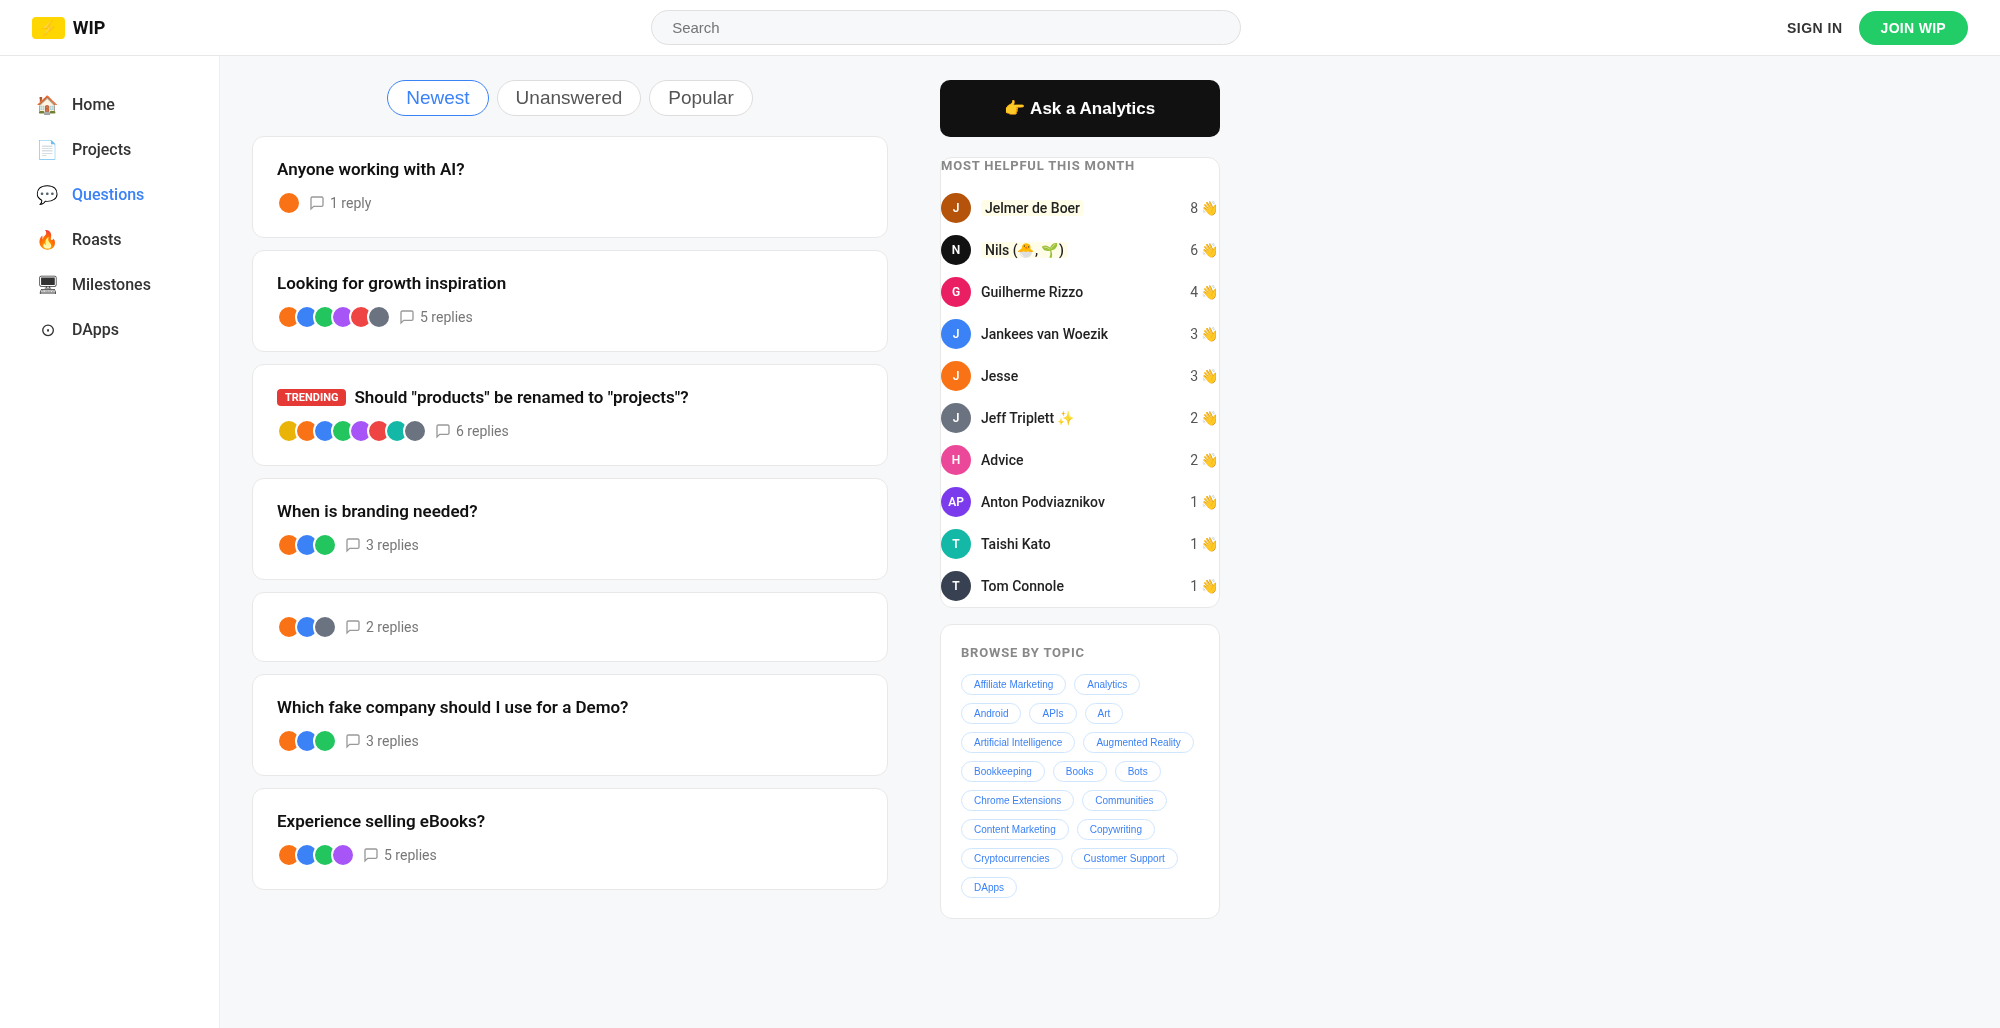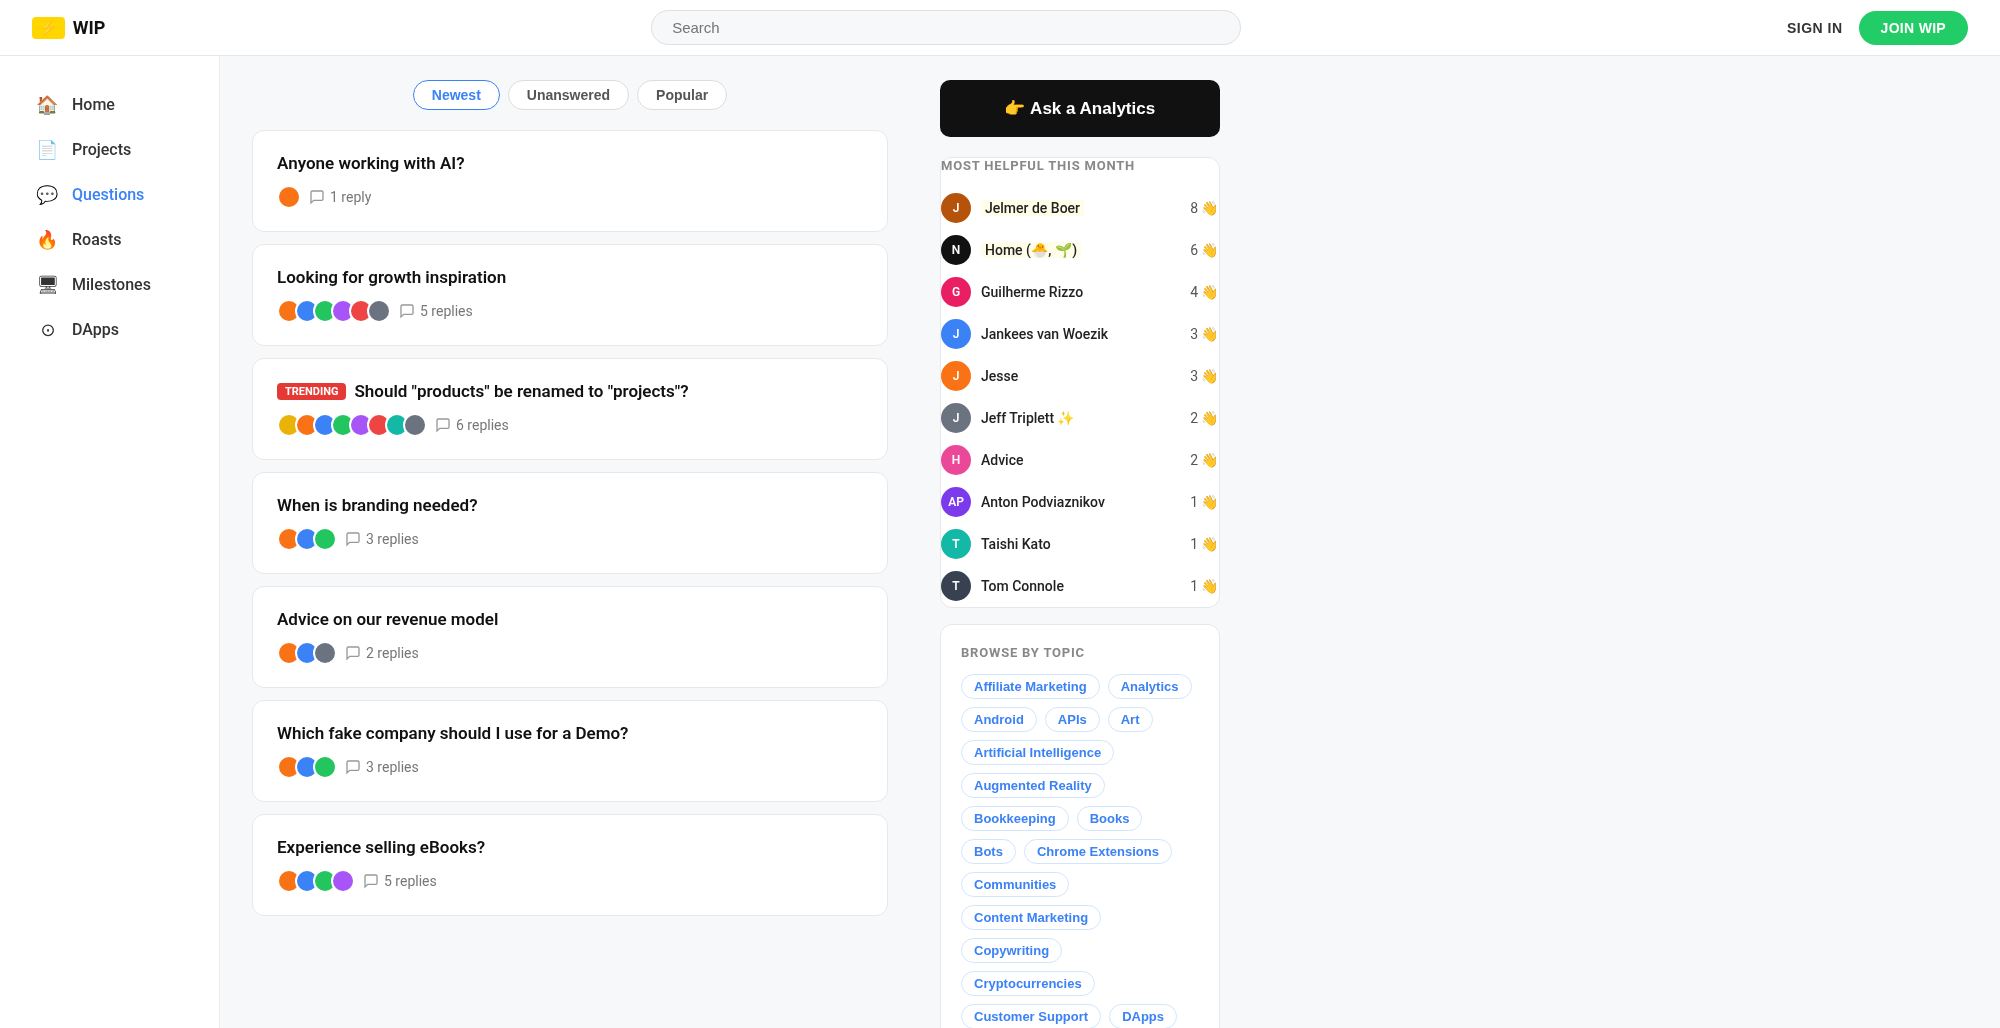--- a/index.html
+++ b/index.html
@@ -39,21 +39,21 @@
     }
     .nav-item.active { color: #3b82f6; }
     .nav-icon { font-size: 18px; width: 24px; text-align: center; }
 
     
     .main { flex: 1; padding: 24px 32px; max-width: 700px; }
 
     
     .filter-tabs { display: flex; gap: 8px; margin-bottom: 20px; justify-content: center; }
     .filter-tab {
-      padding: 6px 18px; border-radius: 999px; font-size: 14px; font-weight: 700;
+      padding: 6px 18px; border-radius: 999px; font-size: 19px; font-weight: 400;
       border: 1.5px solid #ddd; background: #fff; color: #555; cursor: pointer; text-align: center;
     }
     .filter-tab.active { border-color: #3b82f6; color: #3b82f6; background: #fff; }
 
     
     .question-card {
       background: #fff; border: 1px solid #e8e8e8; border-radius: 12px;
       padding: 22px 24px; margin-bottom: 12px; cursor: pointer;
       transition: box-shadow 0.15s;
     }
@@ -90,21 +90,21 @@
     .helper-avatar { width: 30px; height: 30px; border-radius: 50%; display: flex; align-items: center; justify-content: center; font-size: 12px; color: #fff; font-weight: 600; flex-shrink: 0; }
     .helper-name { font-size: 14px; font-weight: 500; color: #222; }
     .helper-highlight { background: #fffde7; border-radius: 4px; padding: 0 4px; }
     .helper-score { font-size: 14px; color: #555; display: flex; align-items: center; gap: 3px; }
 
     
     .topics-section { background: #fff; border: 1px solid #e8e8e8; border-radius: 12px; padding: 20px; }
     .topic-tags { display: flex; flex-wrap: wrap; gap: 8px; }
     .topic-tag {
       padding: 4px 12px; border-radius: 999px; border: 1.5px solid #d0e6ff;
-      color: #3b82f6; font-size: 13px; font-weight: 700; cursor: pointer; background: #fff;
+      color: #3b82f6; font-size: 10px; font-weight: 400; cursor: pointer; background: #fff;
     }
   </style>
 </head>
 <body>
 
 <header class="header">
   <a class="logo" href="#">
     <span class="logo-badge">⚡</span>
     <span>WIP</span>
   </a>
@@ -232,24 +232,20 @@
             </div>
       <div class="replies-count">
         <svg width="16" height="16" viewBox="0 0 24 24" fill="none" stroke="#999" stroke-width="2">
                 <path d="M21 15a2 2 0 0 1-2 2H7l-4 4V5a2 2 0 0 1 2-2h14a2 2 0 0 1 2 2z"></path>
               </svg>
         <span>3 replies</span>
       </div>
     </div>
   </div>
         <div class="question-card">
-    <div class="question-title">
-
-      <span>Advice on our revenue model</span>
-    </div>
     <div class="question-meta">
       <div class="avatars">
               <div class="avatar-circle" style="background:#f97316"></div>
               <div class="avatar-circle" style="background:#3b82f6"></div>
               <div class="avatar-circle" style="background:#6b7280"></div>
             </div>
       <div class="replies-count">
         <svg width="16" height="16" viewBox="0 0 24 24" fill="none" stroke="#999" stroke-width="2">
                 <path d="M21 15a2 2 0 0 1-2 2H7l-4 4V5a2 2 0 0 1 2-2h14a2 2 0 0 1 2 2z"></path>
               </svg>
@@ -308,21 +304,21 @@
           <div class="helper-row">
     <div class="helper-left">
       <div class="helper-avatar" style="background:#b45309">J</div>
       <span class="helper-name helper-highlight">Jelmer de Boer</span>
     </div>
     <div class="helper-score">8 👋</div>
   </div>
           <div class="helper-row">
     <div class="helper-left">
       <div class="helper-avatar" style="background:#111">N</div>
-      <span class="helper-name helper-highlight">Home (🐣, 🌱)</span>
+      <span class="helper-name helper-highlight">Nils (🐣, 🌱)</span>
     </div>
     <div class="helper-score">6 👋</div>
   </div>
           <div class="helper-row">
     <div class="helper-left">
       <div class="helper-avatar" style="background:#e91e63">G</div>
       <span class="helper-name">Guilherme Rizzo</span>
     </div>
     <div class="helper-score">4 👋</div>
   </div>

